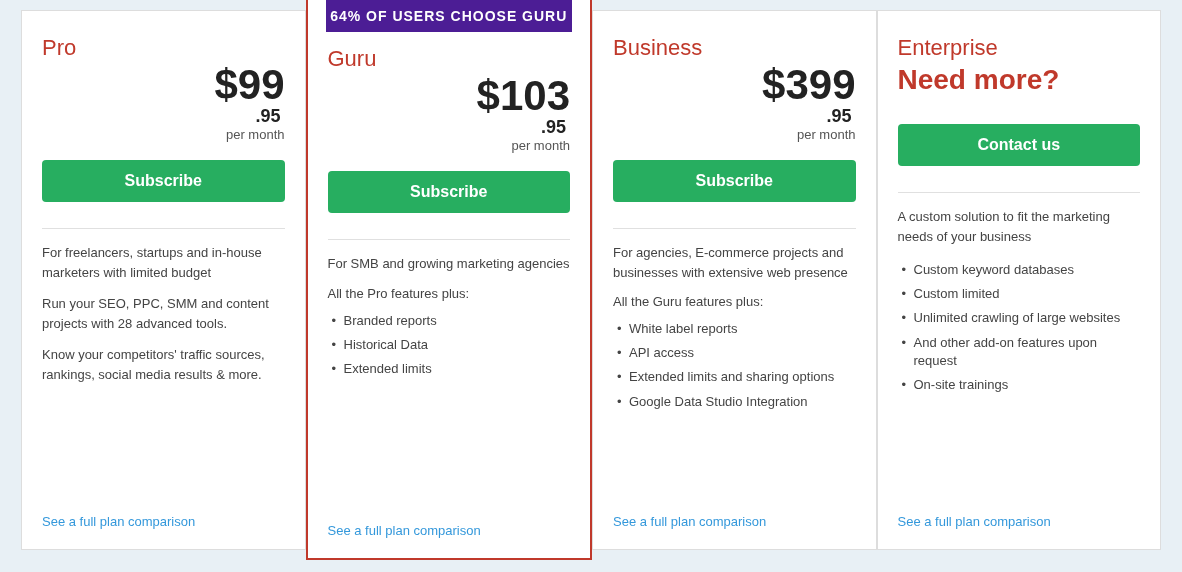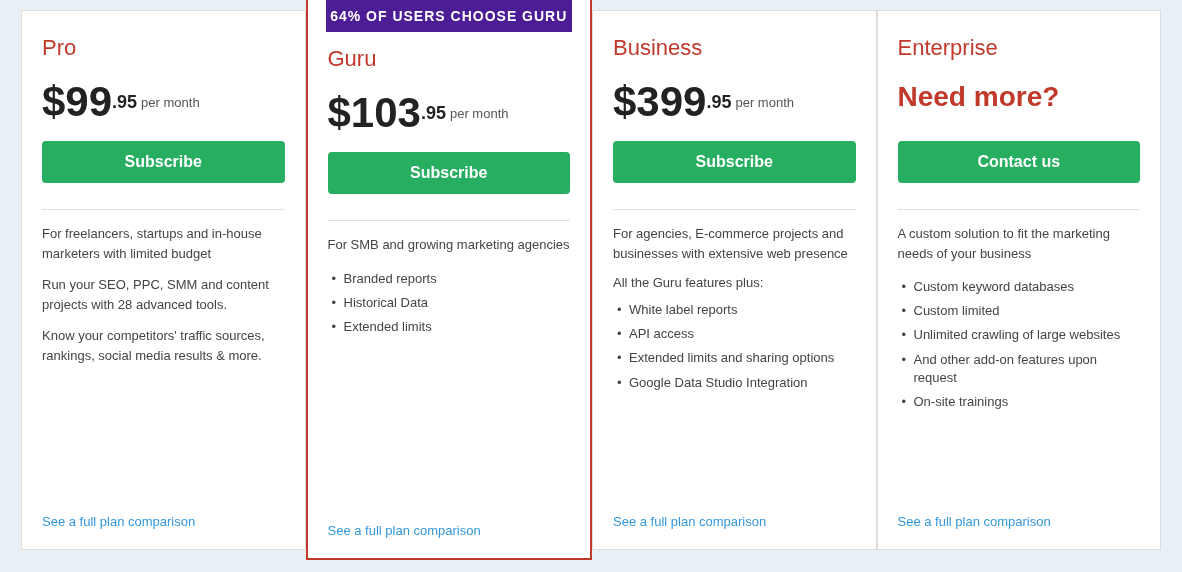--- a/index.html
+++ b/index.html
@@ -42,26 +42,27 @@
       font-weight: bold;
       text-align: center;
       padding: 8px 0;
       letter-spacing: 1px;
       margin: -2px -2px 14px -2px;
     }
     .plan-name {
       color: #c0392b;
       font-size: 22px;
       font-weight: normal;
-      margin-bottom: 20px;
+      margin-bottom: 3px;
     }
     .plan-price {
       display: flex;
-      align-items: center;
+      align-items: flex-end;
       margin-bottom: 4px;
+      flex-direction: column;
     }
     .price-dollar {
       font-size: 42px;
       font-weight: bold;
       color: #222;
       line-height: 1;
     }
     .price-cents {
       font-size: 18px;
       color: #222;
@@ -177,20 +178,21 @@
     <div class="featured-badge">64% OF USERS CHOOSE GURU</div>
     <h2 class="plan-name">Guru</h2>
     <div class="plan-price">
       <span class="price-dollar">$103</span>
       <span class="price-cents">.95</span>
       <span class="price-period">per month</span>
     </div>
     <button class="subscribe-btn">Subscribe</button>
     <hr class="divider">
     <p class="plan-description">For SMB and growing marketing agencies</p>
+    <p class="features-label">All the Pro features plus:</p>
     <ul class="features-list">
       <li>Branded reports</li>
       <li>Historical Data</li>
       <li>Extended limits</li>
     </ul>
     <div class="spacer"></div>
     <a class="see-full-link">See a full plan comparison</a>
   </div>
 
   <div class="plan-card">

